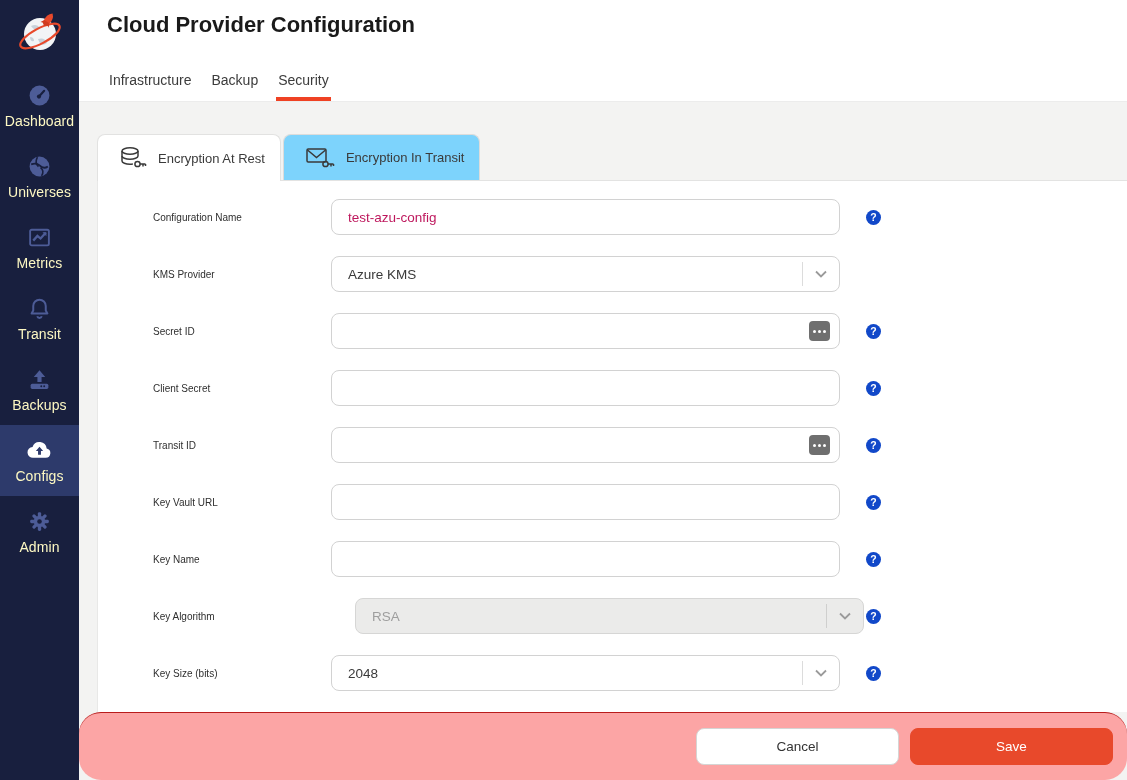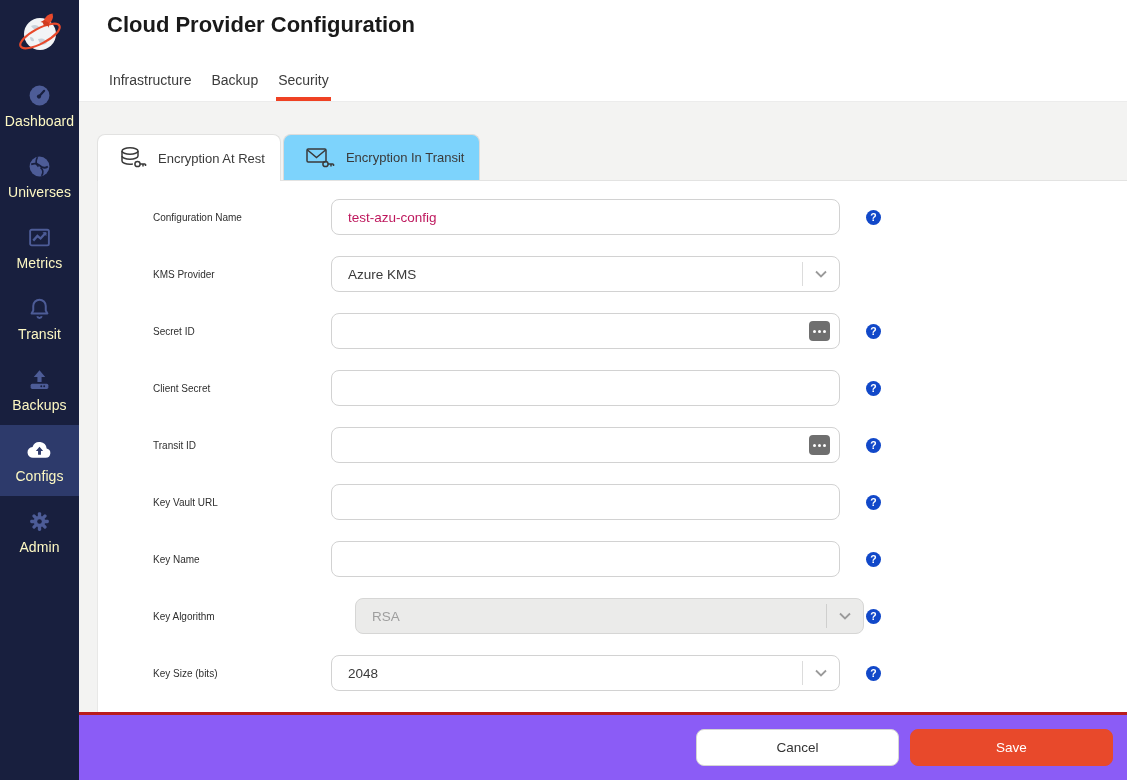--- a/index.html
+++ b/index.html
@@ -74,22 +74,22 @@
 
   .help {
     width:15px; height:15px; margin-left:26px; border-radius:50%;
     background:#1148c9; color:#fff; font-size:10.5px; font-weight:700;
     display:flex; align-items:center; justify-content:center; cursor:pointer;
     line-height:1;
   }
   .help.hidden { visibility:hidden; }
 
   .footerbar {
-    height:68px; background:#8b5cf6; border-top:3px solid #b91c1c;
-    display:flex; align-items:center; justify-content:flex-end; gap:11px; padding-right:14px;
+    height:68px; background:#fca5a5; border-top:1px solid #b91c1c;
+    display:flex; align-items:center; justify-content:flex-end; gap:11px; padding-right:14px;border-radius:22px;
   }
   .btn {
     height:37px; width:203px; border-radius:8px; font-size:13.5px;
     display:flex; align-items:center; justify-content:center; cursor:pointer;
     font-family:"Liberation Sans", sans-serif;
   }
   .btn-cancel { background:#ffffff; border:1px solid #d5d5d4; color:#333; }
   .btn-save { background:#e8492b; border:1px solid #e8492b; color:#fff; font-weight:400;text-align:center; }
 
   svg { display:block; }

